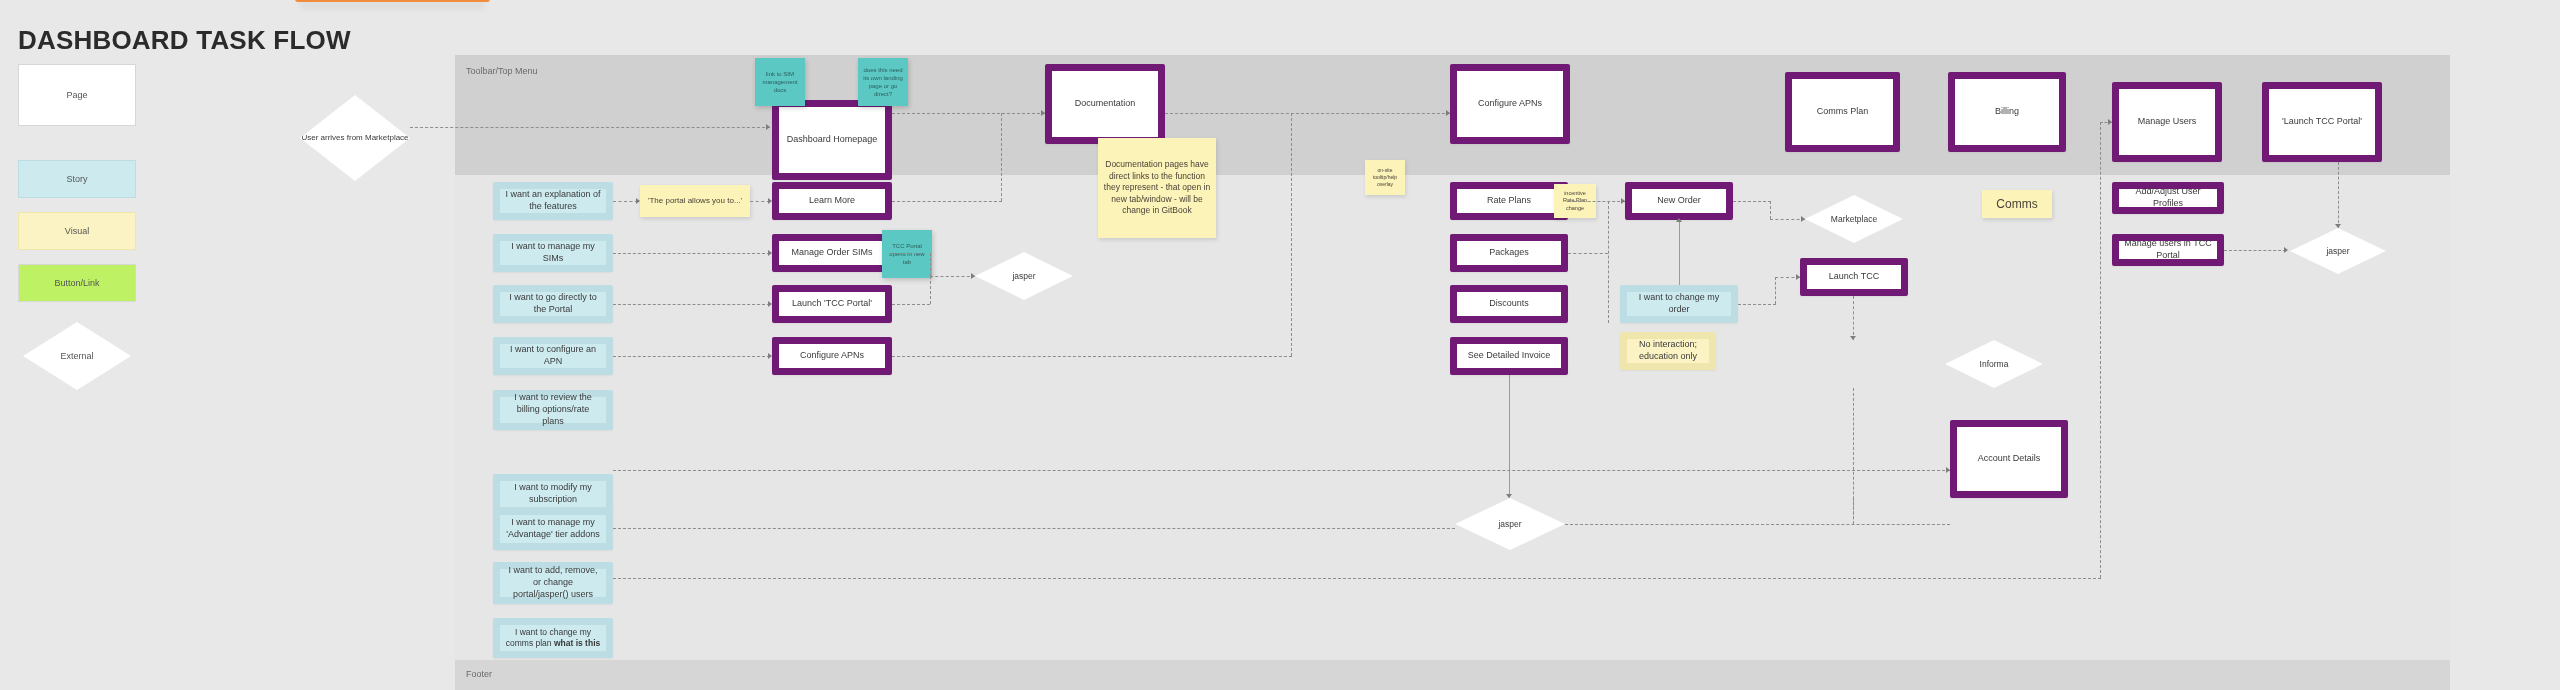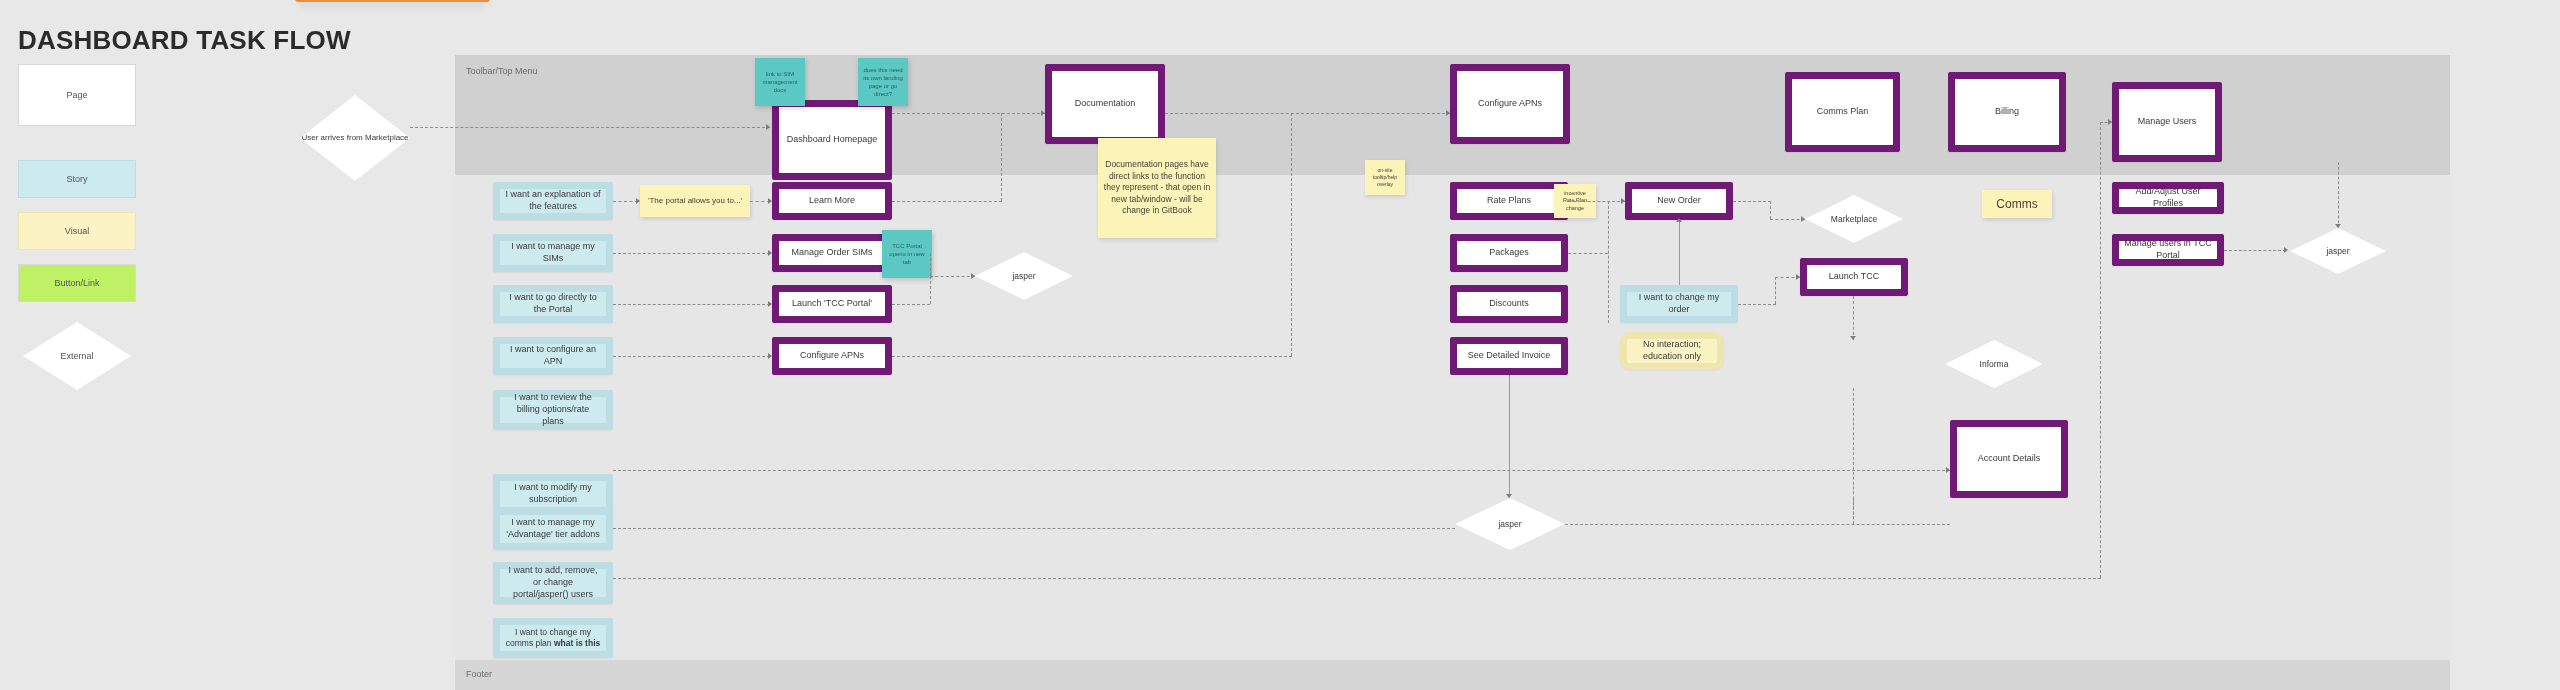--- a/index.html
+++ b/index.html
@@ -165,20 +165,23 @@
   </div>
 
   <div class="node page" style="left:1948px;top:72px;width:118px;height:80px;">
     <span>Billing</span>
   </div>
 
   <div class="node page" style="left:2112px;top:82px;width:110px;height:80px;">
     <span>Manage Users</span>
   </div>
 
+  <div class="node page" style="left:2262px;top:82px;width:120px;height:80px;">
+    <span>'Launch TCC Portal'</span>
+  </div>
 
   <div class="h-dash" style="left:892px;top:113px;width:153px;"></div>
   <div class="arrow" style="left:1041px;top:110px;"></div>
 
   <div class="h-dash" style="left:1165px;top:113px;width:285px;"></div>
   <div class="arrow" style="left:1446px;top:110px;"></div>
 
   <div class="node story" style="left:493px;top:182px;width:120px;height:38px;">
     <span>I want an explanation of the features</span>
   </div>
@@ -291,21 +294,21 @@
   </div>
 
   <div class="diamond" style="left:1805px;top:195px;width:98px;height:48px;">
     <span>Marketplace</span>
   </div>
 
   <div class="node story" style="left:1620px;top:285px;width:118px;height:38px;">
     <span>I want to change my order</span>
   </div>
 
-  <div class="node visual" style="left:1620px;top:332px;width:104px;height:38px;border-radius:10px;">
+  <div class="node visual" style="left:1620px;top:332px;width:96px;height:38px;">
     <span>No interaction; education only</span>
   </div>
 
   <div class="node page" style="left:1800px;top:258px;width:108px;height:38px;">
     <span>Launch TCC</span>
   </div>
 
   <div class="sticky" style="left:1982px;top:190px;width:70px;height:28px;font-size:12px;">
     <span>Comms</span>
   </div>

